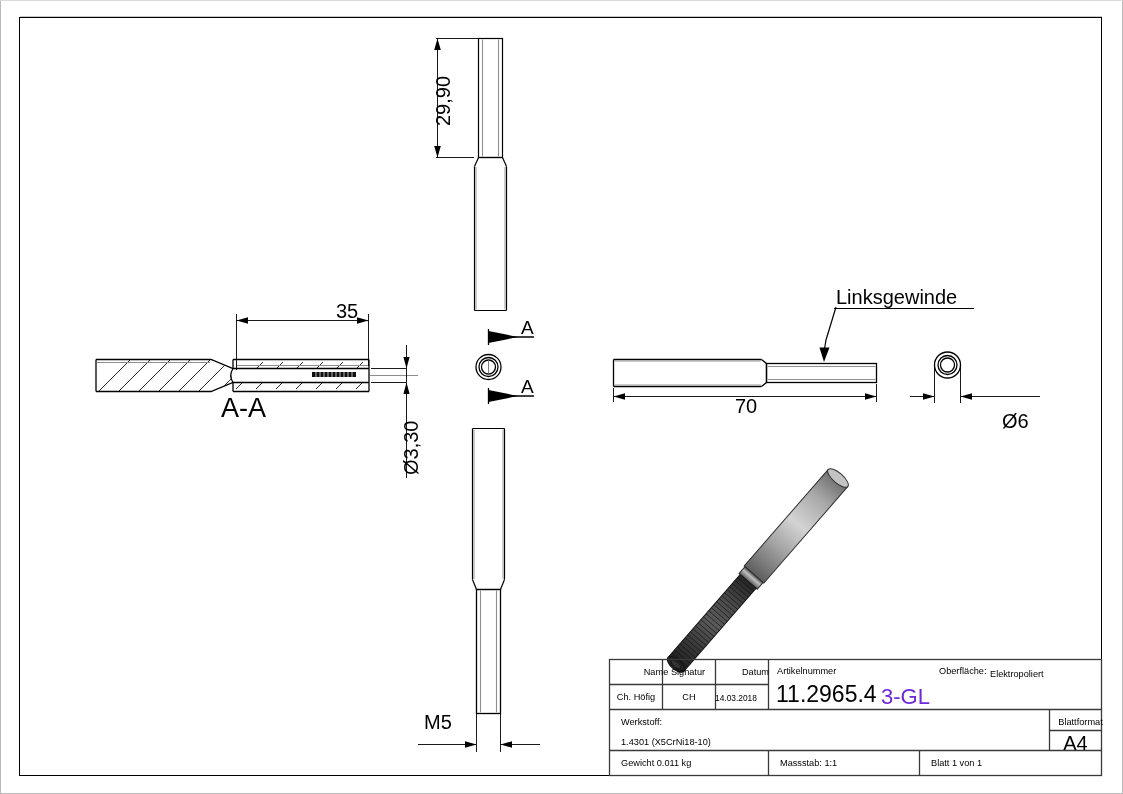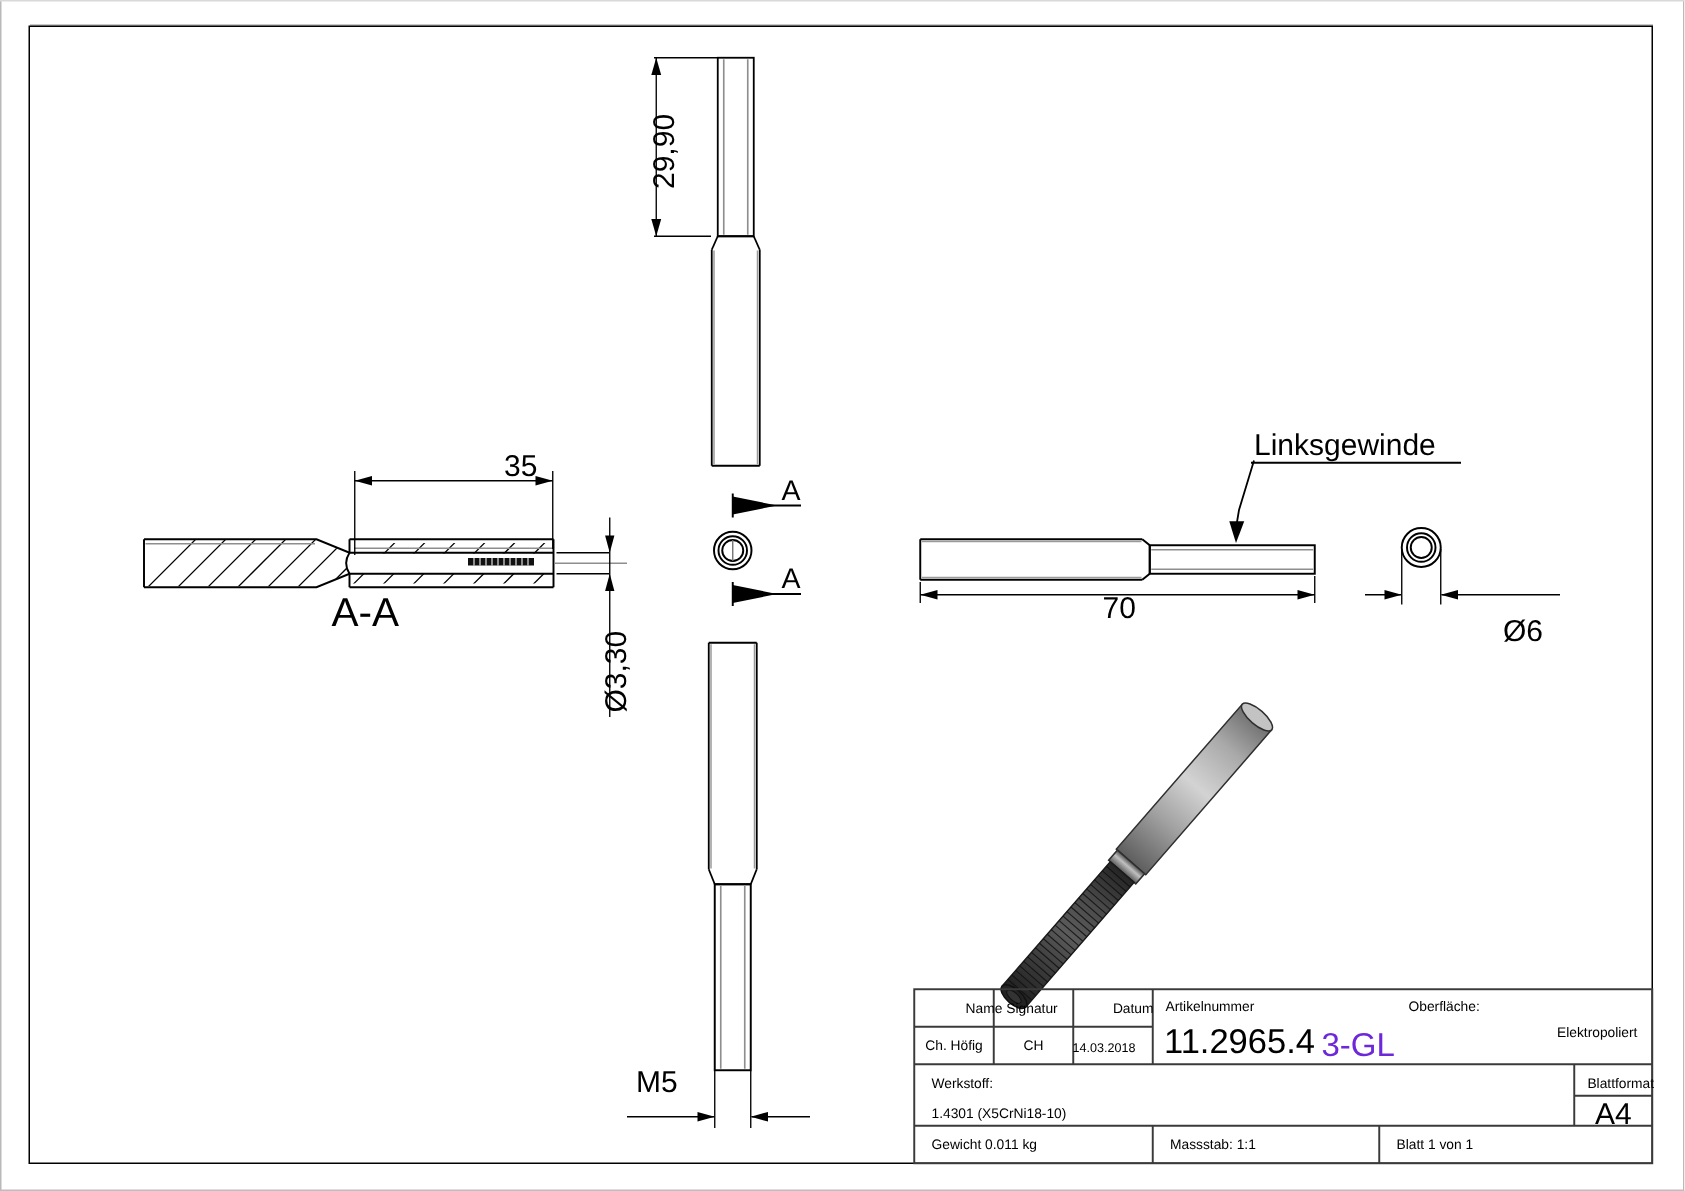--- a/index.html
+++ b/index.html
@@ -408,21 +408,21 @@
 
     <div class="tbtxt tb-v" style="left:0px;top:33px;width:54px;text-align:center;">Ch. Höfig</div>
     <div class="tbtxt tb-v" style="left:53px;top:33px;width:54px;text-align:center;">CH</div>
     <div class="tbtxt tb-v" style="left:106px;top:34px;width:54px;text-align:left;font-size:8.4px;">14.03.2018</div>
 
     <div class="tbtxt tb-h" style="left:168px;top:7px;">Artikelnummer</div>
     <div class="tbtxt artno-big" style="left:167px;top:22px;">11.2965.4</div>
     <div class="tbtxt artno-big2" style="left:272px;top:25px;color:#6d28d9;">3-GL</div>
 
     <div class="tbtxt tb-h" style="left:330px;top:7px;">Oberfläche:</div>
-    <div class="tbtxt tb-h" style="left:381px;top:24px;margin-left:48px;">Elektropoliert</div>
+    <div class="tbtxt tb-h" style="left:381px;top:10px;">Elektropoliert</div>
 
     <div class="tbtxt tb-h" style="left:12px;top:58px;">Werkstoff:</div>
     <div class="tbtxt tb-h" style="left:12px;top:78px;">1.4301 (X5CrNi18-10)</div>
 
     <div class="tbtxt tb-h" style="left:440px;top:58px;width:63px;text-align:center;">Blattformat</div>
     <div class="tbtxt a4" style="left:440px;top:73px;width:53px;text-align:center;">A4</div>
 
     <div class="tbtxt tb-h" style="left:12px;top:99px;">Gewicht 0.011 kg</div>
     <div class="tbtxt tb-h" style="left:171px;top:99px;">Massstab: 1:1</div>
     <div class="tbtxt tb-h" style="left:322px;top:99px;">Blatt 1 von 1</div>

